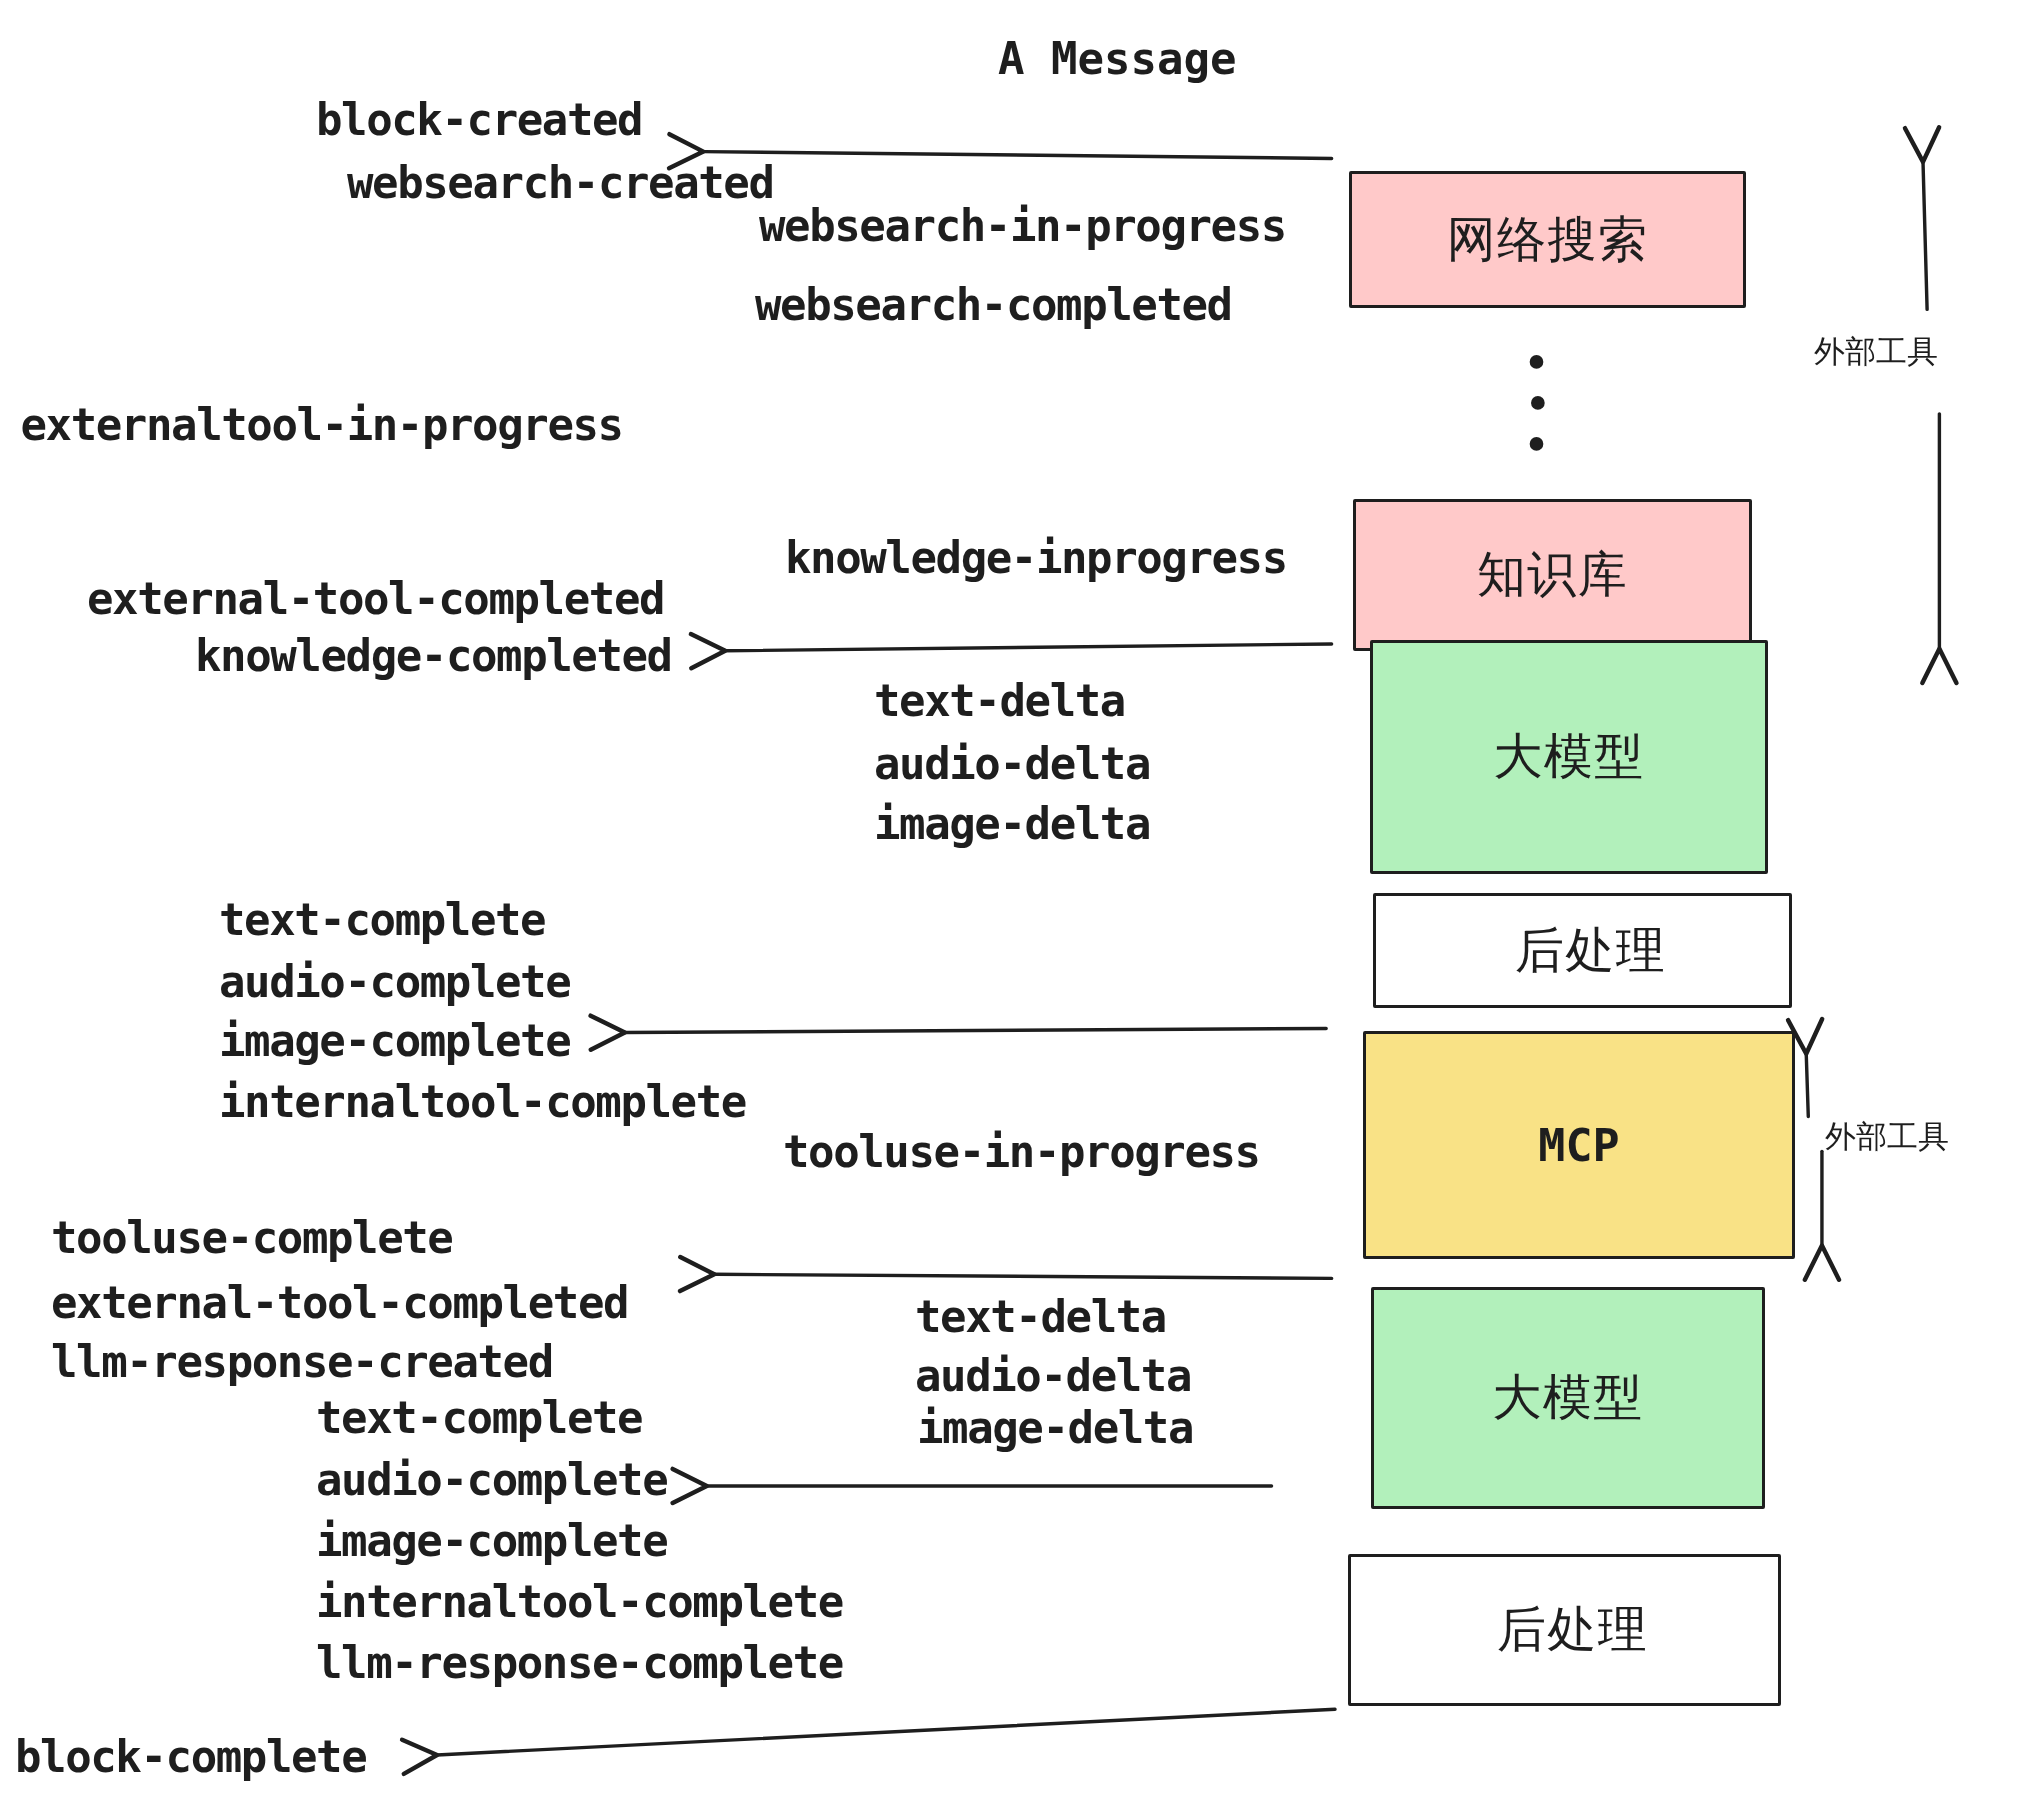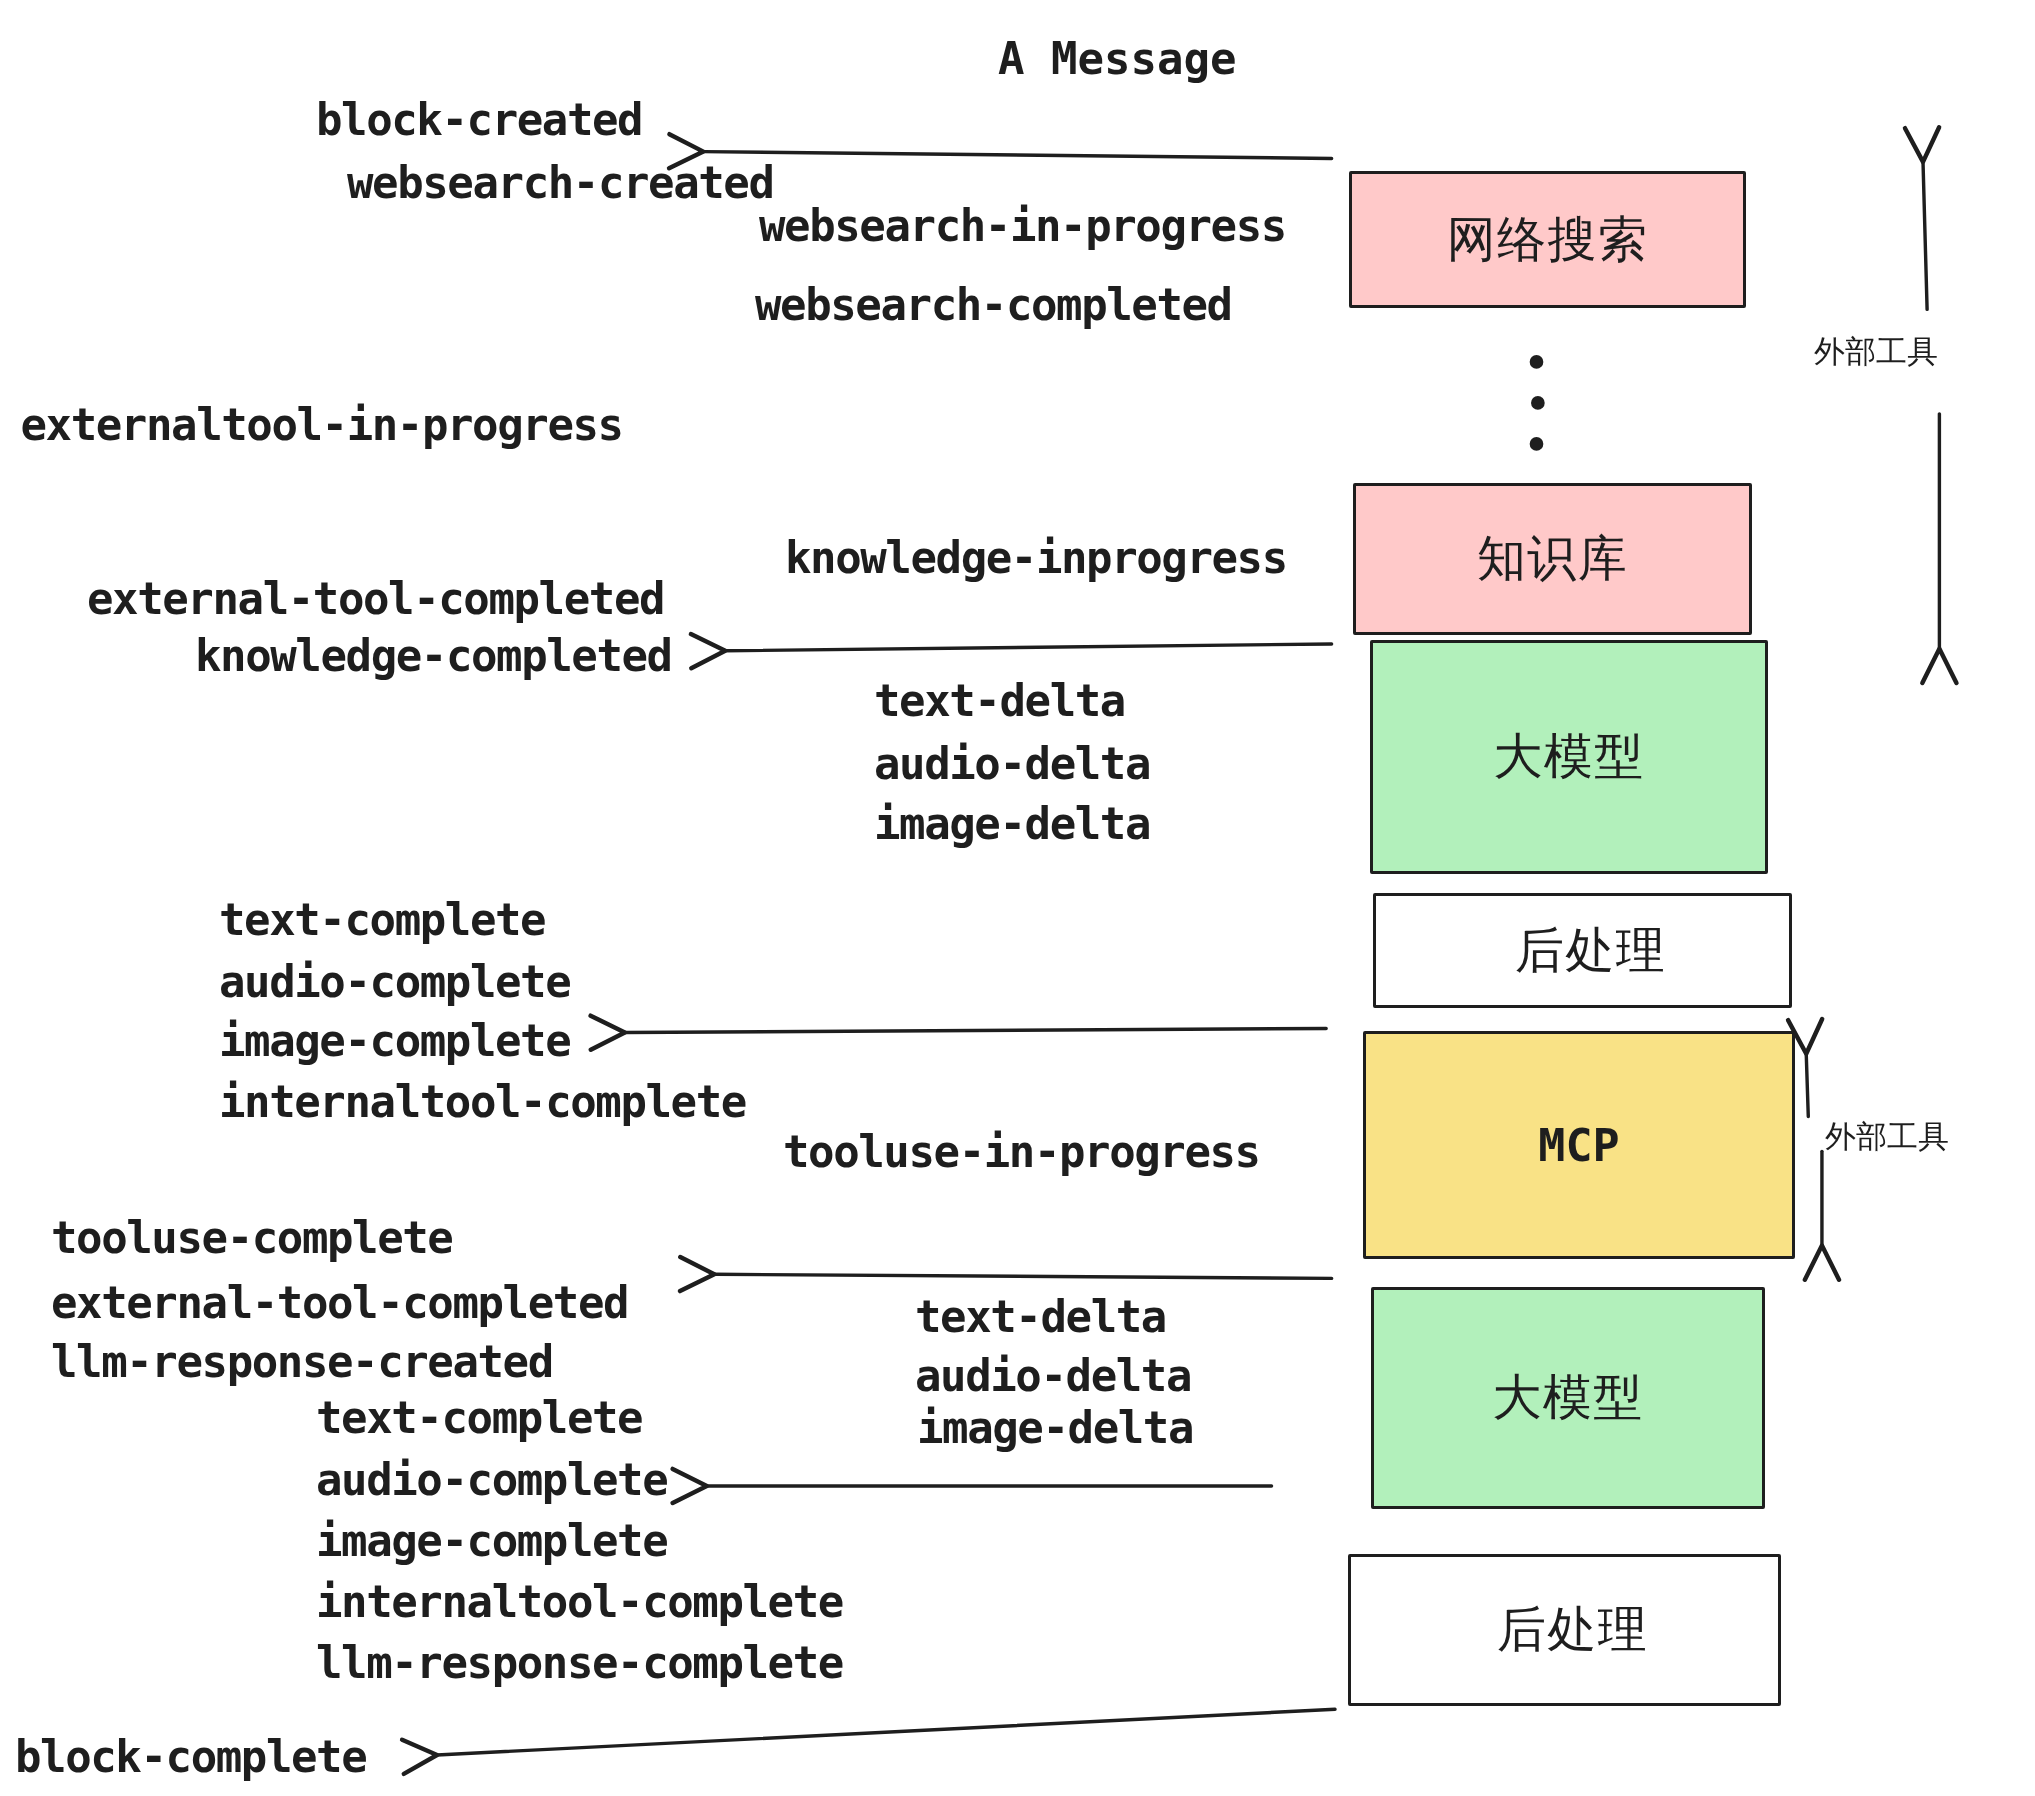--- a/index.html
+++ b/index.html
@@ -130,21 +130,21 @@
   <div class="event" style="left:316px; top:1396px;">text-complete</div>
   <div class="event" style="left:316px; top:1458px;">audio-complete</div>
   <div class="event" style="left:316px; top:1519px;">image-complete</div>
   <div class="event" style="left:316px; top:1580px;">internaltool-complete</div>
   <div class="event" style="left:316px; top:1641px;">llm-response-complete</div>
   <div class="event" style="left:15px; top:1735px;">block-complete</div>
 
   <div class="box fill-pink" style="left:1349px; top:171px; width:397px; height:137px;">
     <span class="cjk-label">网络搜索</span>
   </div>
-  <div class="box fill-pink" style="left:1353px; top:483px; width:399px; height:152px;">
+  <div class="box fill-pink" style="left:1353px; top:499px; width:399px; height:152px;">
     <span class="cjk-label">知识库</span>
   </div>
   <div class="box fill-green" style="left:1358px; top:640px; width:398px; height:234px;">
     <span class="cjk-label">大模型</span>
   </div>
   <div class="box fill-white" style="left:1373px; top:893px; width:419px; height:115px;">
     <span class="cjk-label">后处理</span>
   </div>
   <div class="box fill-yellow" style="left:1363px; top:1031px; width:432px; height:228px;">
     <span class="mono-label">MCP</span>

